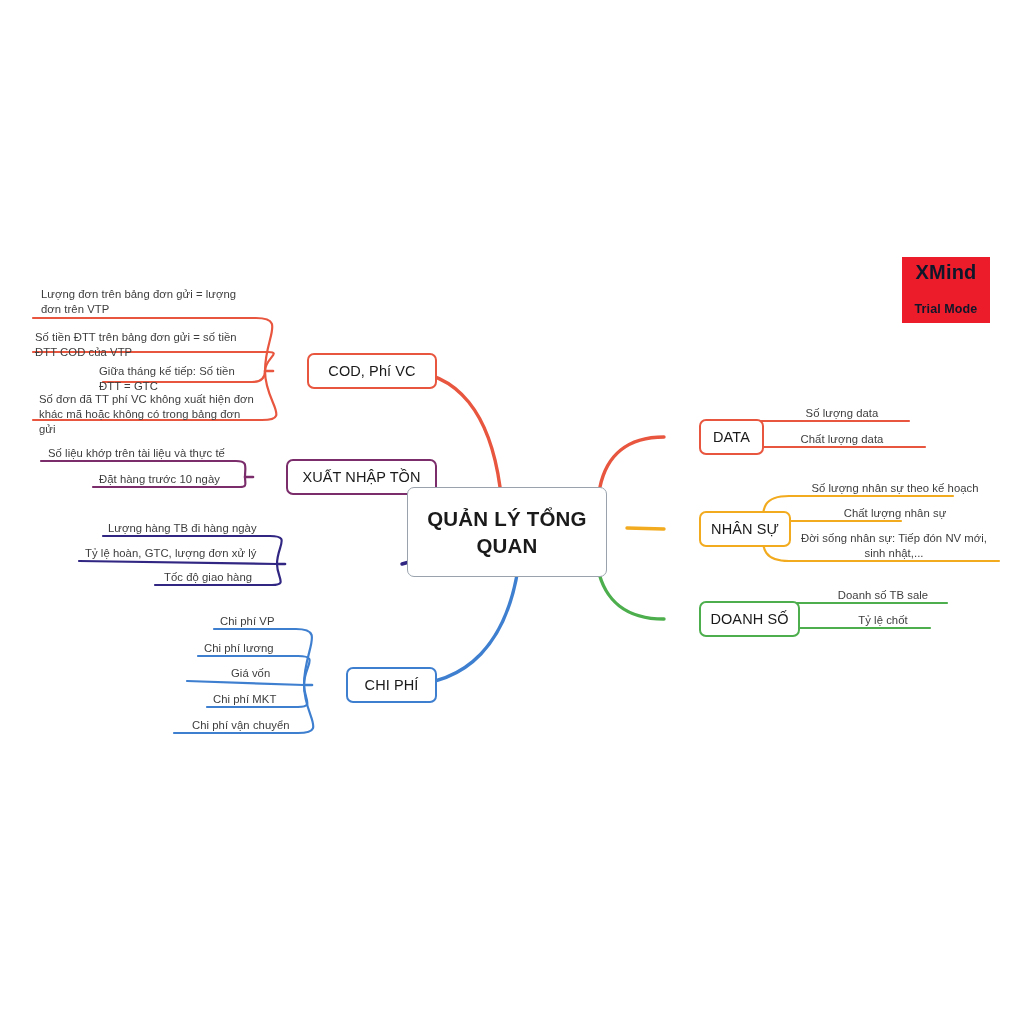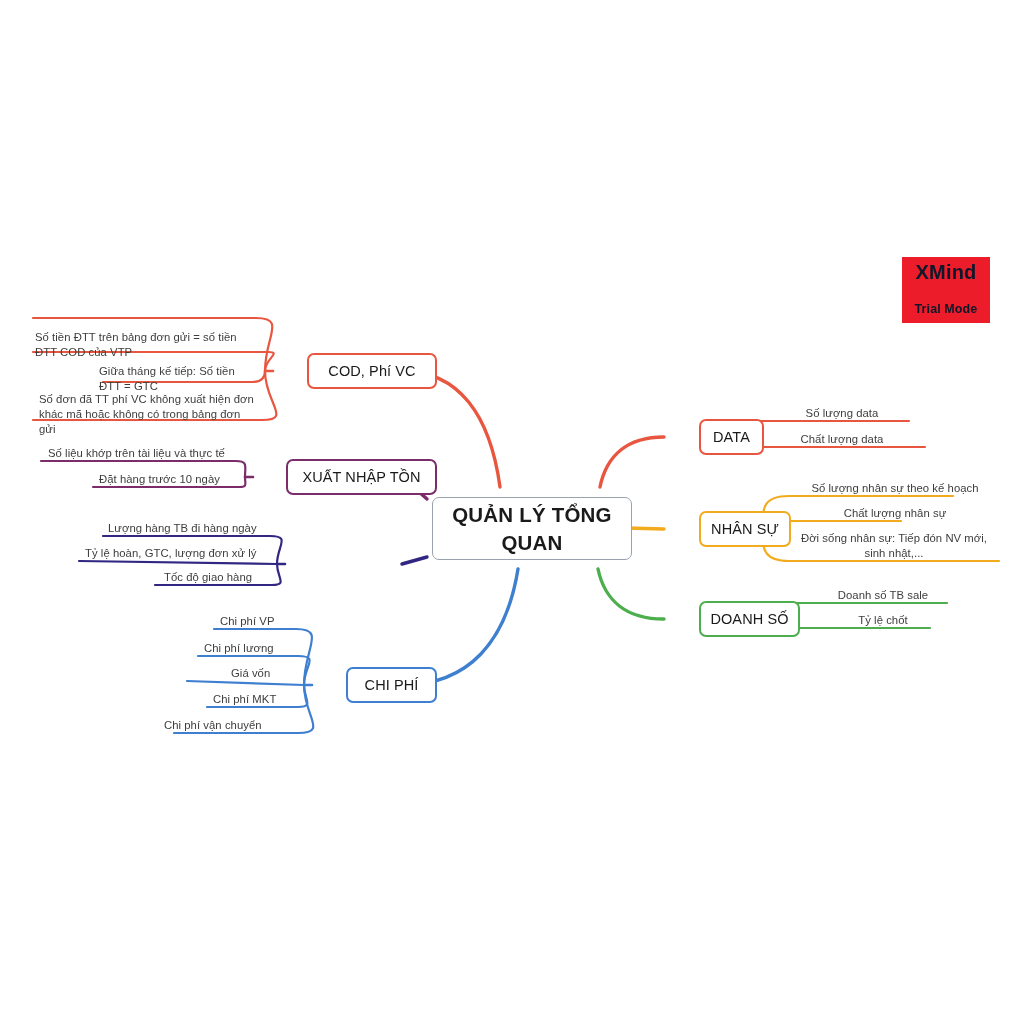--- a/index.html
+++ b/index.html
@@ -138,51 +138,52 @@
       <path d="M 925 447 L 762 447 C 754.35 447, 736 443.6, 736 437" stroke="#e8563f" stroke-width="2.2" fill="none" stroke-linecap="round" stroke-linejoin="round"></path>
       <path d="M 754 529 L 762 529" stroke="#f2ab1f" stroke-width="2.6" fill="none" stroke-linecap="round" stroke-linejoin="round"></path>
       <path d="M 953 496 L 789 496 C 763.755 496, 762 507.22, 762 529" stroke="#f2ab1f" stroke-width="2.2" fill="none" stroke-linecap="round" stroke-linejoin="round"></path>
       <path d="M 901 521 L 789 521 C 782.88 521, 762 523.72, 762 529" stroke="#f2ab1f" stroke-width="2.2" fill="none" stroke-linecap="round" stroke-linejoin="round"></path>
       <path d="M 999 561 L 789 561 C 764.52 561, 762 550.12, 762 529" stroke="#f2ab1f" stroke-width="2.2" fill="none" stroke-linecap="round" stroke-linejoin="round"></path>
       <path d="M 763 619 L 771 619" stroke="#4cae4c" stroke-width="2.6" fill="none" stroke-linecap="round" stroke-linejoin="round"></path>
       <path d="M 947 603 L 797 603 C 784.76 603, 771 608.44, 771 619" stroke="#4cae4c" stroke-width="2.2" fill="none" stroke-linecap="round" stroke-linejoin="round"></path>
       <path d="M 930 628 L 797 628 C 790.115 628, 771 624.94, 771 619" stroke="#4cae4c" stroke-width="2.2" fill="none" stroke-linecap="round" stroke-linejoin="round"></path>
     </svg>
 
-  <div class="central" id="central-topic" style="left: 432px; top: 487px; width: 200px; height: 63px; border-color: rgb(154, 163, 173); margin-top: 10px;">QUẢN LÝ TỔNG QUAN</div>
+  <div class="central" id="central-topic" style="left: 407px; top: 487px; width: 200px; height: 90px; border-color: rgb(154, 163, 173);">QUẢN LÝ TỔNG QUAN</div>
 
   <div class="topic" style="left: 272px; top: 353px; width: 130px; height: 36px; border-color: rgb(232, 86, 63);">COD, Phí VC</div>
 
   <div class="topic" style="left: 251px; top: 459px; width: 151px; height: 36px; border-color: rgb(123, 45, 107);">XUẤT NHẬP TỒN</div>
 
 
   <div class="topic" style="left: 311px; top: 667px; width: 91px; height: 36px; border-color: rgb(63, 127, 208);">CHI PHÍ</div>
 
   <div class="topic" style="left: 664px; top: 419px; width: 65px; height: 36px; border-color: rgb(232, 86, 63);">DATA</div>
 
   <div class="topic" style="left: 664px; top: 511px; width: 92px; height: 36px; border-color: rgb(242, 171, 31);">NHÂN SỰ</div>
 
   <div class="topic" style="left: 664px; top: 601px; width: 101px; height: 36px; border-color: rgb(76, 174, 76);">DOANH SỐ</div>
 
+  <div class="leaf left" style="left:41px; top:287px; width:205px;">Lượng đơn trên bảng đơn gửi = lượng đơn trên VTP</div>
   <div class="leaf left" style="left:99px; top:364px; width:160px;">Giữa tháng kế tiếp: Số tiền ĐTT = GTC</div>
   <div class="leaf left" style="left:35px; top:330px; width:212px;">Số tiền ĐTT trên bảng đơn gửi = số tiền ĐTT COD của VTP</div>
   <div class="leaf left" style="left:39px; top:392px; width:215px;">Số đơn đã TT phí VC không xuất hiện đơn khác mã hoặc không có trong bảng đơn gửi</div>
 
   <div class="leaf left" style="left:48px; top:446px; width:186px;">Số liệu khớp trên tài liệu và thực tế</div>
   <div class="leaf left" style="left:99px; top:472px; width:135px;">Đặt hàng trước 10 ngày</div>
 
   <div class="leaf left" style="left:108px; top:521px; width:160px;">Lượng hàng TB đi hàng ngày</div>
   <div class="leaf left" style="left:85px; top:546px; width:184px;">Tỷ lệ hoàn, GTC, lượng đơn xử lý</div>
   <div class="leaf left" style="left:164px; top:570px; width:110px;">Tốc độ giao hàng</div>
 
   <div class="leaf left" style="left:220px; top:614px; width:75px;">Chi phí VP</div>
   <div class="leaf left" style="left:204px; top:641px; width:92px;">Chi phí lương</div>
   <div class="leaf left" style="left:231px; top:666px; width:64px;">Giá vốn</div>
   <div class="leaf left" style="left:213px; top:692px; width:83px;">Chi phí MKT</div>
-  <div class="leaf left" style="left:164px; top:718px; width:116px;">Chi phí vận chuyển</div>
+  <div class="leaf left" style="left:192px; top:718px; width:116px;">Chi phí vận chuyển</div>
 
   <div class="leaf right" style="left:767px; top:406px; width:150px;">Số lượng data</div>
   <div class="leaf right" style="left:767px; top:432px; width:150px;">Chất lượng data</div>
 
   <div class="leaf right" style="left:795px; top:481px; width:200px;">Số lượng nhân sự theo kế hoạch</div>
   <div class="leaf right" style="left:795px; top:506px; width:200px;">Chất lượng nhân sự</div>
   <div class="leaf right" style="left:795px; top:531px; width:198px;">Đời sống nhân sự: Tiếp đón NV mới, sinh nhật,...</div>
 
   <div class="leaf right" style="left:803px; top:588px; width:160px;">Doanh số TB sale</div>
   <div class="leaf right" style="left:803px; top:613px; width:160px;">Tỷ lệ chốt</div>

